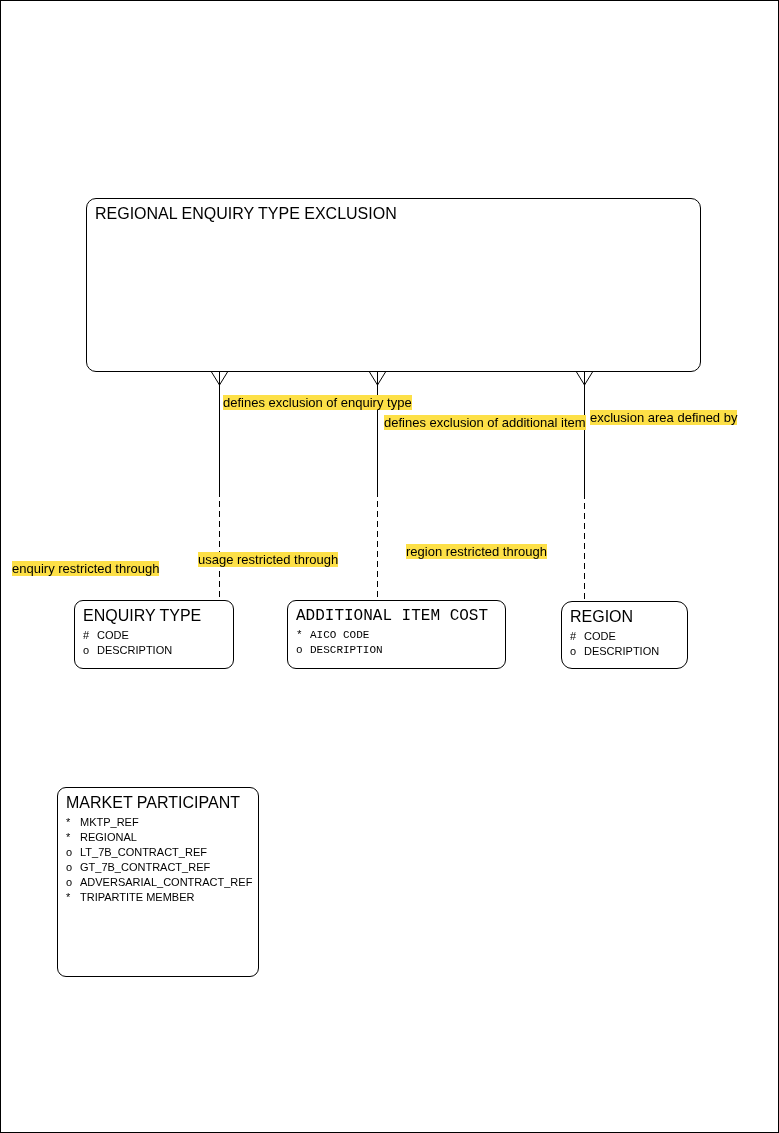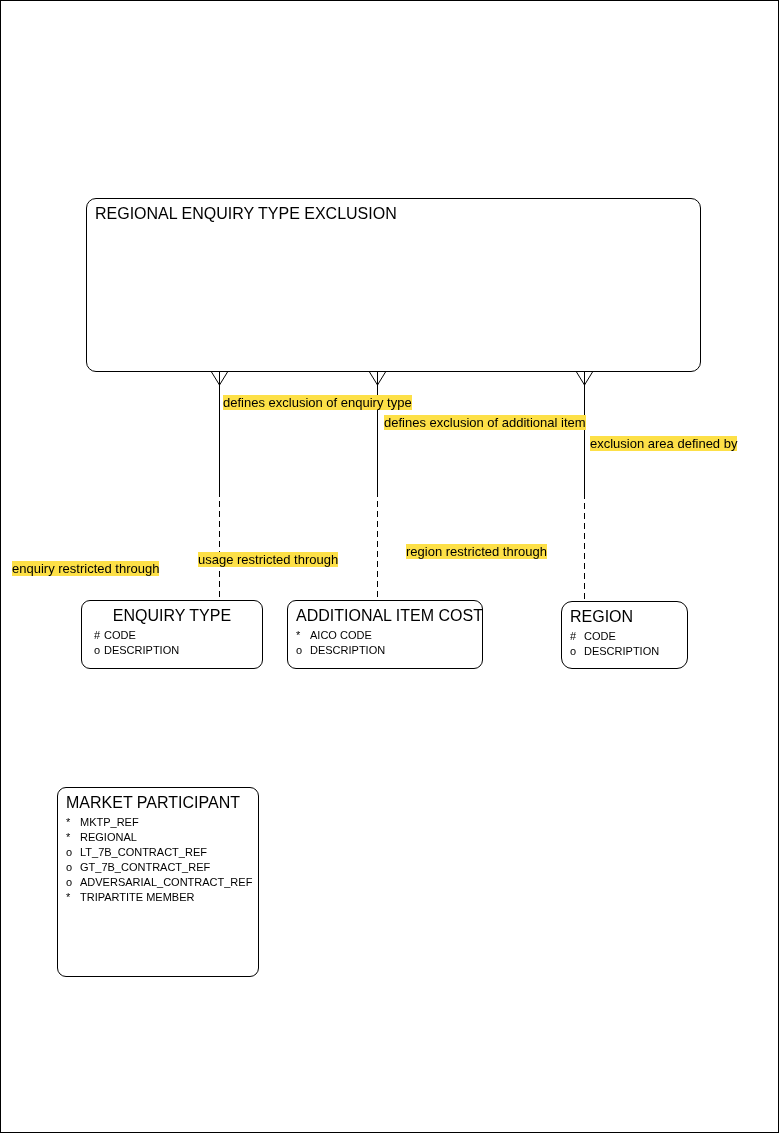--- a/index.html
+++ b/index.html
@@ -74,42 +74,42 @@
     </g>
     <g stroke="#000000" fill="none" stroke-width="1">
       <path d="M575.5,371 L583.5,384 M583.5,371 L583.5,384 M591.5,371 L583.5,384"></path>
       <line x1="583.5" y1="384" x2="583.5" y2="492" shape-rendering="crispEdges"></line>
       <line x1="583.5" y1="492" x2="583.5" y2="600" stroke-dasharray="6,4" shape-rendering="crispEdges"></line>
     </g>
   </svg>
 
   <div class="rel-label" style="left:222px; top:394px;">defines exclusion of enquiry type</div>
   <div class="rel-label" style="left:383px; top:414px;">defines exclusion of additional item</div>
-  <div class="rel-label" style="left:589px; top:435px;">exclusion area defined by</div>
+  <div class="rel-label" style="left:589px; top:409px;">exclusion area defined by</div>
   <div class="rel-label" style="left:11px; top:560px;">enquiry restricted through</div>
   <div class="rel-label" style="left:197px; top:551px;">usage restricted through</div>
   <div class="rel-label" style="left:405px; top:543px;">region restricted through</div>
 
   <div class="entity" style="left:85px; top:197px; width:615px; height:174px; border-radius:10px;">
     <div class="entity-title">REGIONAL ENQUIRY TYPE EXCLUSION</div>
   </div>
 
-  <div class="entity" style="left:80px; top:599px; width:182px; height:69px;text-align:center;">
+  <div class="entity" style="left:73px; top:599px; width:160px; height:69px;">
     <div class="entity-title">ENQUIRY TYPE</div>
     <div class="attr-row">
       <span class="attr-prefix">#</span>
       <span class="attr-name">CODE</span>
     </div>
     <div class="attr-row">
       <span class="attr-prefix">o</span>
       <span class="attr-name">DESCRIPTION</span>
     </div>
   </div>
 
-  <div class="entity" style="left:286px; top:599px; width:196px; height:69px;">
+  <div class="entity" style="left:286px; top:599px; width:219px; height:69px;font-family:Liberation Mono, monospace;">
     <div class="entity-title">ADDITIONAL ITEM COST</div>
     <div class="attr-row">
       <span class="attr-prefix">*</span>
       <span class="attr-name">AICO CODE</span>
     </div>
     <div class="attr-row">
       <span class="attr-prefix">o</span>
       <span class="attr-name">DESCRIPTION</span>
     </div>
   </div>

